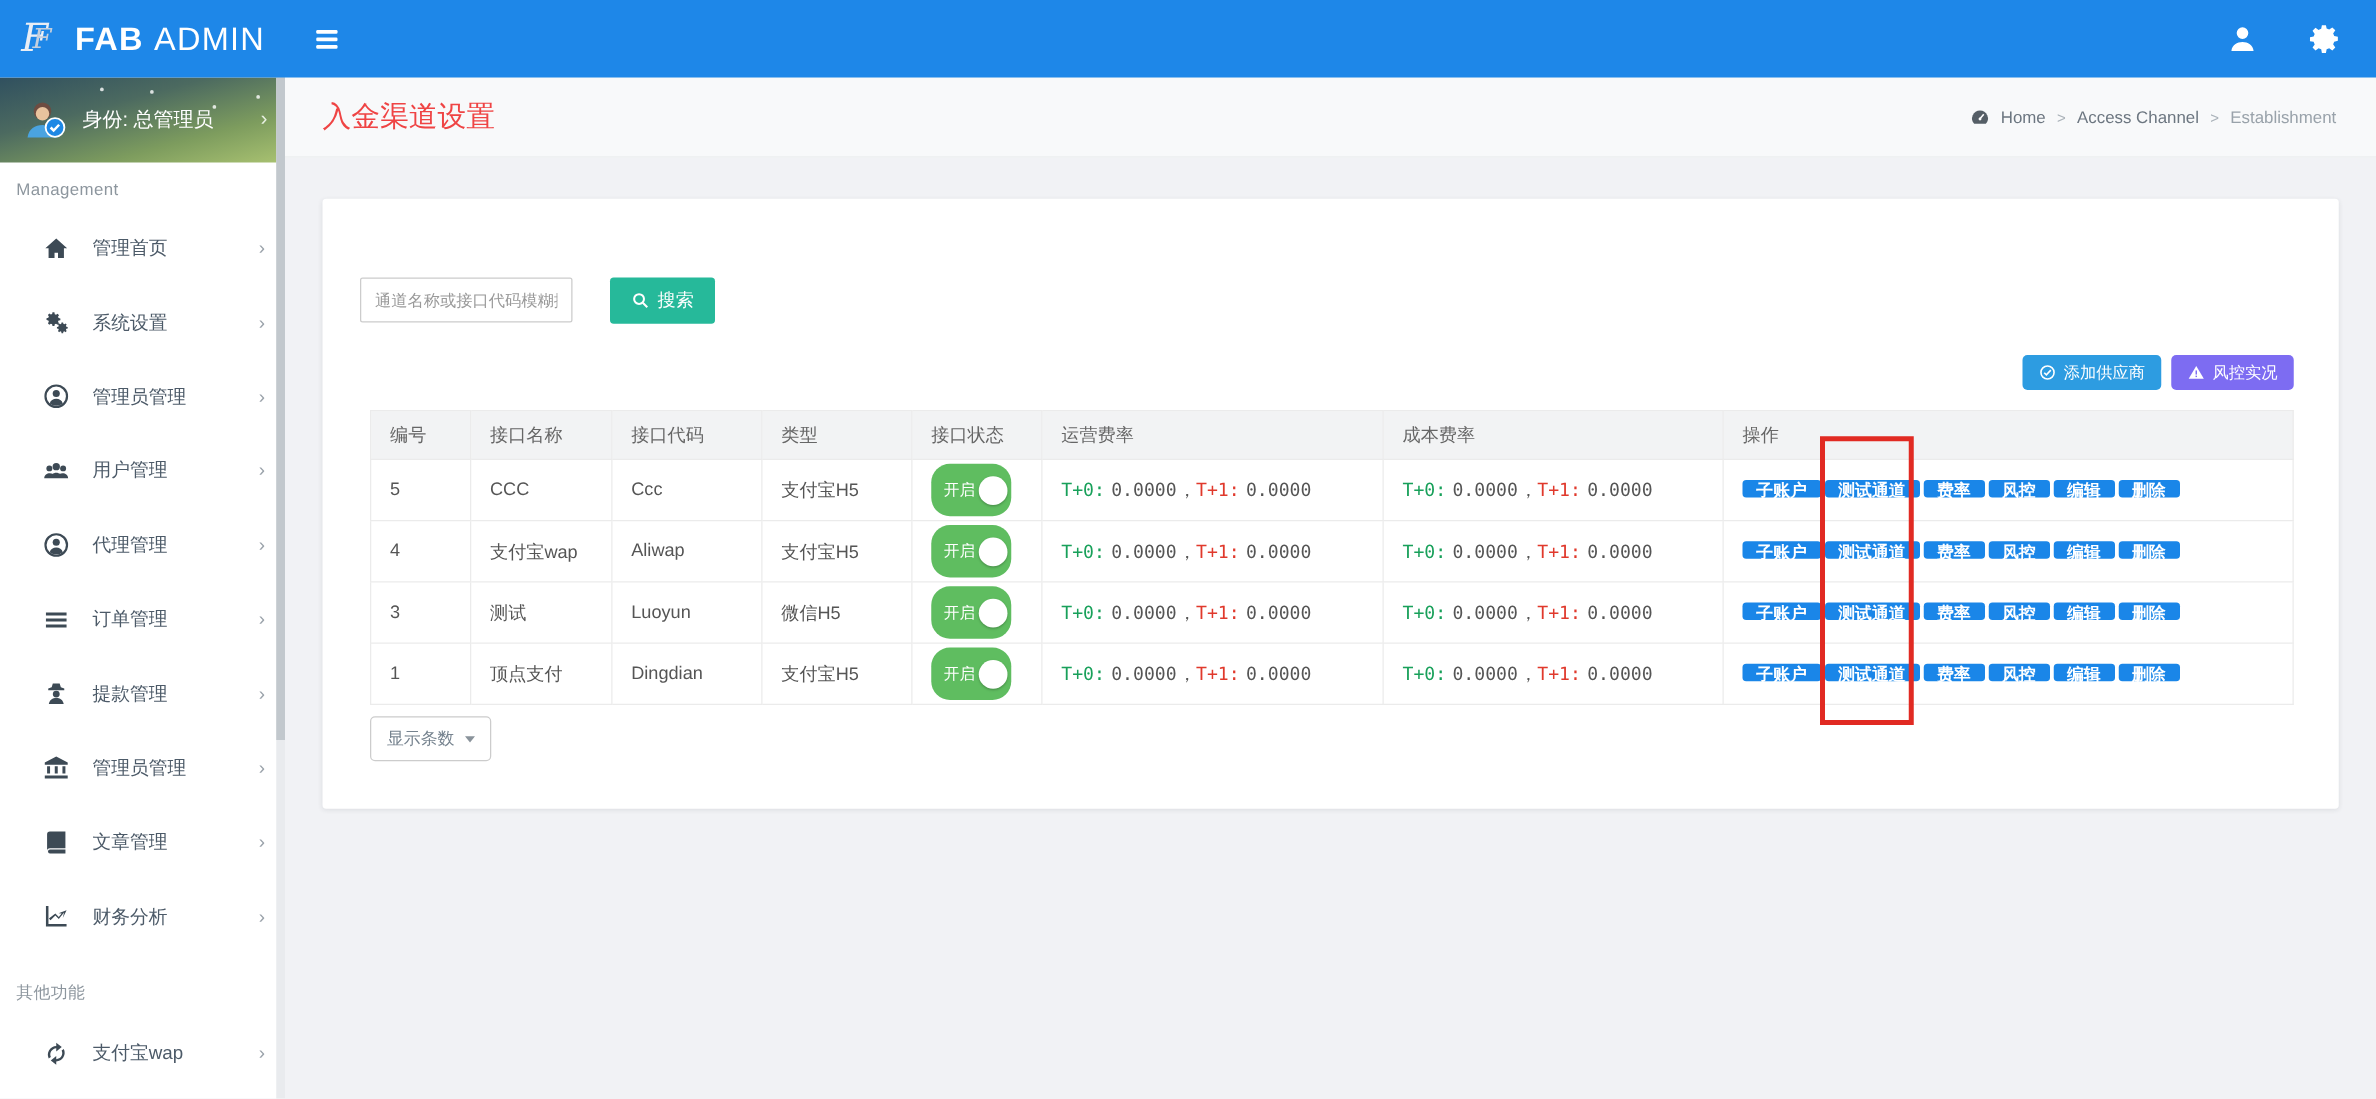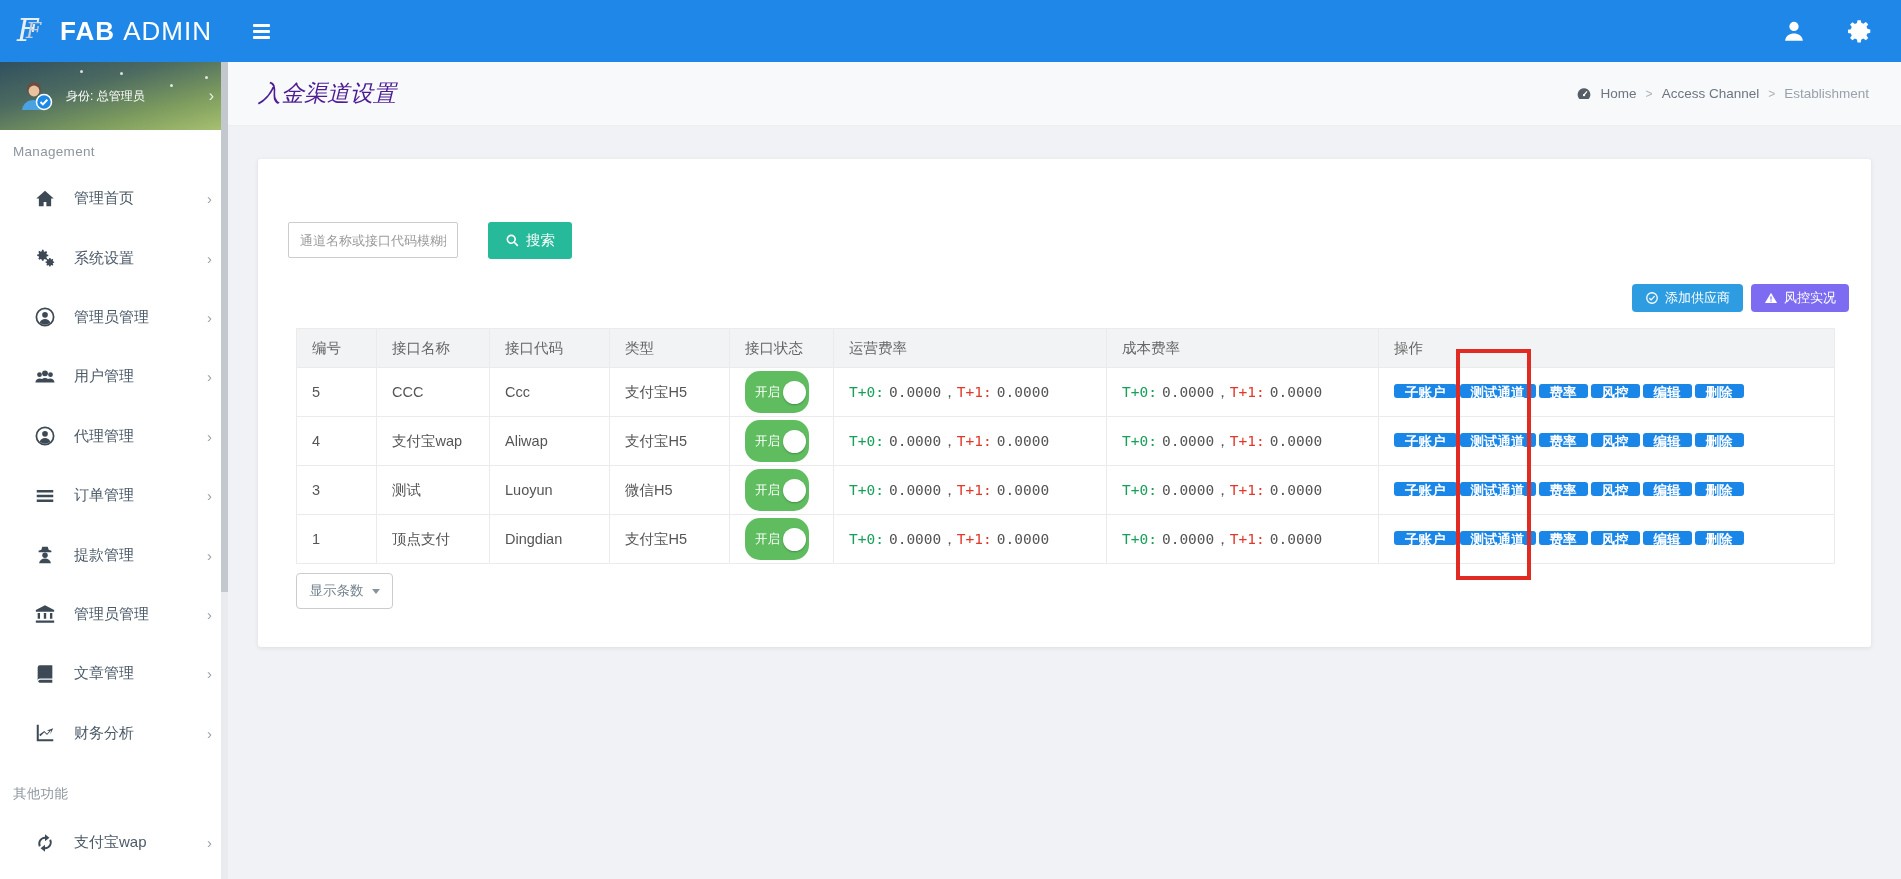--- a/index.html
+++ b/index.html
@@ -19,32 +19,32 @@
   .nav-icon { width:26px; height:26px; cursor:pointer; }
 
   
   .sidebar { position:absolute; left:0; top:62px; width:228px; height:817px; background:#fff; z-index:5; }
   .scrollbar { position:absolute; right:0; top:0; width:7px; height:817px; background:#e9ebee; }
   .scrollbar .thumb { width:7px; height:530px; background:#c2c8cd; }
   .user-panel { height:68px; display:flex; align-items:center; padding:0 14px 0 18px;
     background:linear-gradient(165deg,#30505f 0%,#4c6a60 35%,#7d9c5e 70%,#a9c271 100%); position:relative; overflow:hidden; }
   .user-panel .star { position:absolute; width:3px; height:3px; border-radius:50%; background:rgba(255,255,255,.8); }
   .avatar { width:36px; height:36px; position:relative; flex:0 0 auto; }
-  .identity { color:#fff; font-size:12px; margin-left:12px; flex:1; }
+  .identity { color:#fff; font-size:16px; margin-left:12px; flex:1; }
   .panel-chevron { color:#e8f0e2; font-size:16px; }
   .side-section { padding:14px 0 10px 13px; font-size:13.5px; color:#8d969e; letter-spacing:.3px; }
   .menu-item { height:59.4px; display:flex; align-items:center; padding:0 16px 0 34px; cursor:pointer; }
   .menu-item .mi-icon { width:22px; height:22px; color:#3d4a55; flex:0 0 auto; }
   .menu-item .mi-label { margin-left:18px; font-size:15px; color:#4c5a68; flex:1; }
   .menu-item .mi-chevron { color:#9aa2aa; font-size:15px; }
   .mi-icon svg { width:100%; height:100%; fill:currentColor; }
 
   
   .page-band { position:absolute; left:228px; top:62px; width:1673px; height:64px; background:#f8f9fa; border-bottom:1px solid #eceef0; display:flex; align-items:center; }
-  .page-title { margin-left:30px; font-size:23px; color:#4c1d95;font-style:italic; }
+  .page-title { margin-left:30px; font-size:23px; color:#ef4444; }
   .breadcrumb { margin-left:auto; margin-right:32px; display:flex; align-items:center; gap:9px; font-size:13.5px; color:#6c7680;justify-content:flex-end; }
   .breadcrumb .sep { color:#aab2b9; font-size:12px; }
   .breadcrumb .current { color:#99a2aa; }
   .crumb-link { cursor:pointer; }
 
   
   .card { position:absolute; left:258px; top:159px; width:1613px; height:488px; background:#fff; border-radius:3px;
     box-shadow:0 1px 4px rgba(40,50,60,.10); }
   .card-head { height:46px; display:flex; align-items:center; padding:0 26px 0 30px; border-bottom:1px solid #f0f0f0; }
   .card-title { font-size:19px; color:#474747; }
@@ -52,21 +52,21 @@
   .tool { width:17px; height:17px; color:#c3cad0; cursor:pointer; }
   .tool svg { width:100%; height:100%; stroke:currentColor; fill:none; stroke-width:2; }
 
   .search-row { position:absolute; left:30px; top:63px; display:flex; align-items:flex-start; }
   .search-input { width:170px; height:36px; border:1px solid #ccc; border-radius:2px; padding:0 11px; font-size:13px; color:#555;
     font-family:"Liberation Sans",sans-serif; outline:none; }
   .search-input::placeholder { color:#9a9a9a; }
   .search-btn { margin-left:30px; height:37px; width:84px; background:#26b99a; color:#fff; border:none; border-radius:3px;
     font-size:14.5px; display:flex; align-items:center; justify-content:center; gap:6px; cursor:pointer; font-family:inherit; }
 
-  .top-actions { position:absolute; right:22px; top:125px; display:flex; gap:8px; }
+  .top-actions { position:absolute; right:36px; top:125px; display:flex; gap:8px; }
   .pill-btn { height:28px; border:none; border-radius:4px; color:#fff; font-size:13px; display:flex; align-items:center; gap:6px;
     padding:0 13px; cursor:pointer; font-family:inherit; }
   .add-btn { background:#2d9ce1; }
   .risk-btn { background:#7d6cf2; }
 
   table.grid { position:absolute; left:38px; top:169px; width:1538px; border-collapse:collapse; table-layout:fixed; }
   table.grid th, table.grid td { border:1px solid #ebebeb; font-weight:normal; text-align:left; padding:0 15px; }
   table.grid th { height:39px; background:#f2f3f4; color:#666; font-size:14.5px; }
   table.grid td { height:49px; background:#fff; color:#555; font-size:14.5px; }
   .fee { font-family:"DejaVu Sans Mono",monospace; font-size:13.5px; color:#555; white-space:nowrap; }

